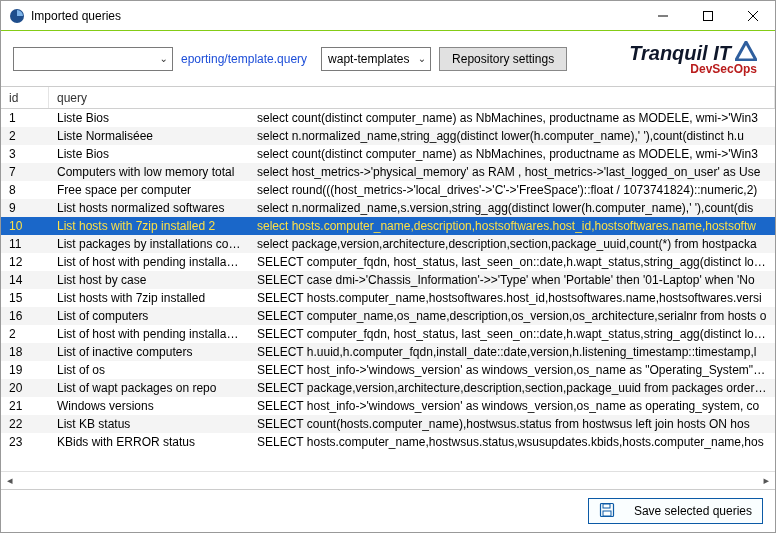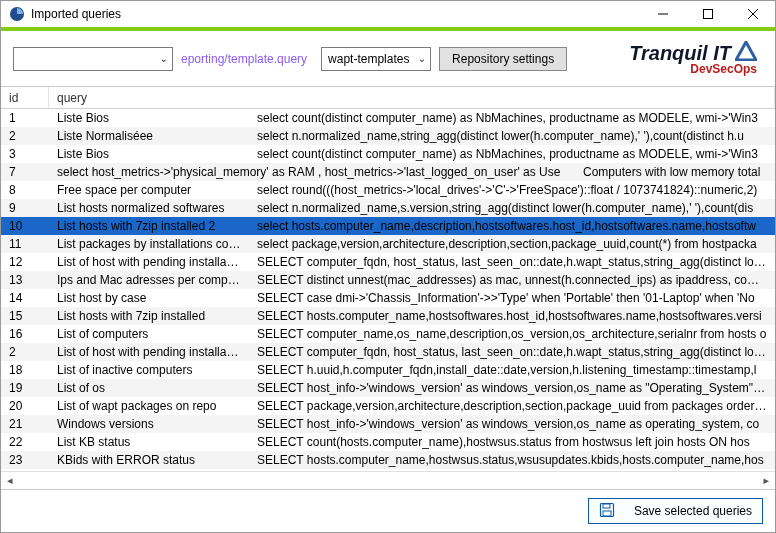--- a/index.html
+++ b/index.html
@@ -18,21 +18,21 @@
     border: 1px solid #999;
     display: flex;
     flex-direction: column;
   }
   .titlebar {
     height: 30px;
     display: flex;
     align-items: center;
     padding-left: 8px;
     background: #fff;
-    border-bottom: 4px solid #84cc16;
+    border-bottom: 1px solid #84cc16;
   }
   .titlebar .app-icon {
     width: 16px; height: 16px;
     margin-right: 6px;
   }
   .titlebar .title {
     flex: 1;
     font-size: 12px;
     color: #000;
   }
@@ -61,21 +61,21 @@
     font-size: 12px;
   }
   .combo .arrow {
     margin-left: 6px;
     font-size: 10px;
     color: #333;
   }
   .combo.long { width: 160px; justify-content: space-between; }
   .path-text {
     font-size: 12px;
-    color: #8b5cf6;
+    color: #1d4ed8;
     margin-right: 6px;
   }
   .btn {
     height: 24px;
     border: 1px solid #888;
     background: #e1e1e1;
     padding: 0 12px;
     display: flex;
     align-items: center;
     cursor: pointer;
@@ -139,21 +139,21 @@
     display: flex;
     height: 18px;
     align-items: center;
     font-size: 12px;
     cursor: default;
   }
   .row:nth-child(odd) { background: #fff; }
   .row:nth-child(even) { background: #f4f4f4; }
   .row.selected {
     background: #1a67c9 !important;
-    color: #000000;
+    color: #fde047;
   }
   .scroll-hint {
     height: 18px;
     display: flex;
     justify-content: space-between;
     padding: 0 6px;
     align-items: center;
     color: #555;
     border-top: 1px solid #e0e0e0;
     font-size: 11px;
@@ -245,22 +245,22 @@
           <div class="td col-name">Liste Normaliséee</div>
           <div class="td col-query">select  n.normalized_name,string_agg(distinct lower(h.computer_name),' '),count(distinct h.u</div>
         </div>
         <div class="row">
           <div class="td col-id">3</div>
           <div class="td col-name">Liste Bios</div>
           <div class="td col-query">select count(distinct computer_name) as NbMachines, productname as MODELE, wmi-&gt;'Win3</div>
         </div>
         <div class="row">
           <div class="td col-id">7</div>
+          <div class="td col-name">Computers with low memory total</div>
           <div class="td col-query">select host_metrics-&gt;'physical_memory' as RAM , host_metrics-&gt;'last_logged_on_user' as Use</div>
-          <div class="td col-name">Computers with low memory total</div>
         </div>
         <div class="row">
           <div class="td col-id">8</div>
           <div class="td col-name">Free space per computer</div>
           <div class="td col-query">select round(((host_metrics-&gt;'local_drives'-&gt;'C'-&gt;'FreeSpace')::float / 1073741824)::numeric,2)</div>
         </div>
         <div class="row">
           <div class="td col-id">9</div>
           <div class="td col-name">List hosts normalized  softwares</div>
           <div class="td col-query">select n.normalized_name,s.version,string_agg(distinct lower(h.computer_name),' '),count(dis</div>
@@ -272,25 +272,20 @@
         </div>
         <div class="row">
           <div class="td col-id">11</div>
           <div class="td col-name">List packages by installations count</div>
           <div class="td col-query">select package,version,architecture,description,section,package_uuid,count(*) from hostpacka</div>
         </div>
         <div class="row">
           <div class="td col-id">12</div>
           <div class="td col-name">List of host with pending installati...</div>
           <div class="td col-query">SELECT computer_fqdn, host_status, last_seen_on::date,h.wapt_status,string_agg(distinct lower(</div>
-        </div>
-        <div class="row">
-          <div class="td col-id">13</div>
-          <div class="td col-name">Ips and Mac adresses per computer</div>
-          <div class="td col-query">SELECT distinct unnest(mac_addresses) as mac, unnest(h.connected_ips) as ipaddress,  compu</div>
         </div>
         <div class="row">
           <div class="td col-id">14</div>
           <div class="td col-name">List host by case</div>
           <div class="td col-query">SELECT case dmi-&gt;'Chassis_Information'-&gt;&gt;'Type'  when 'Portable' then '01-Laptop'  when 'No</div>
         </div>
         <div class="row">
           <div class="td col-id">15</div>
           <div class="td col-name">List hosts with 7zip installed</div>
           <div class="td col-query">SELECT  hosts.computer_name,hostsoftwares.host_id,hostsoftwares.name,hostsoftwares.versi</div>

